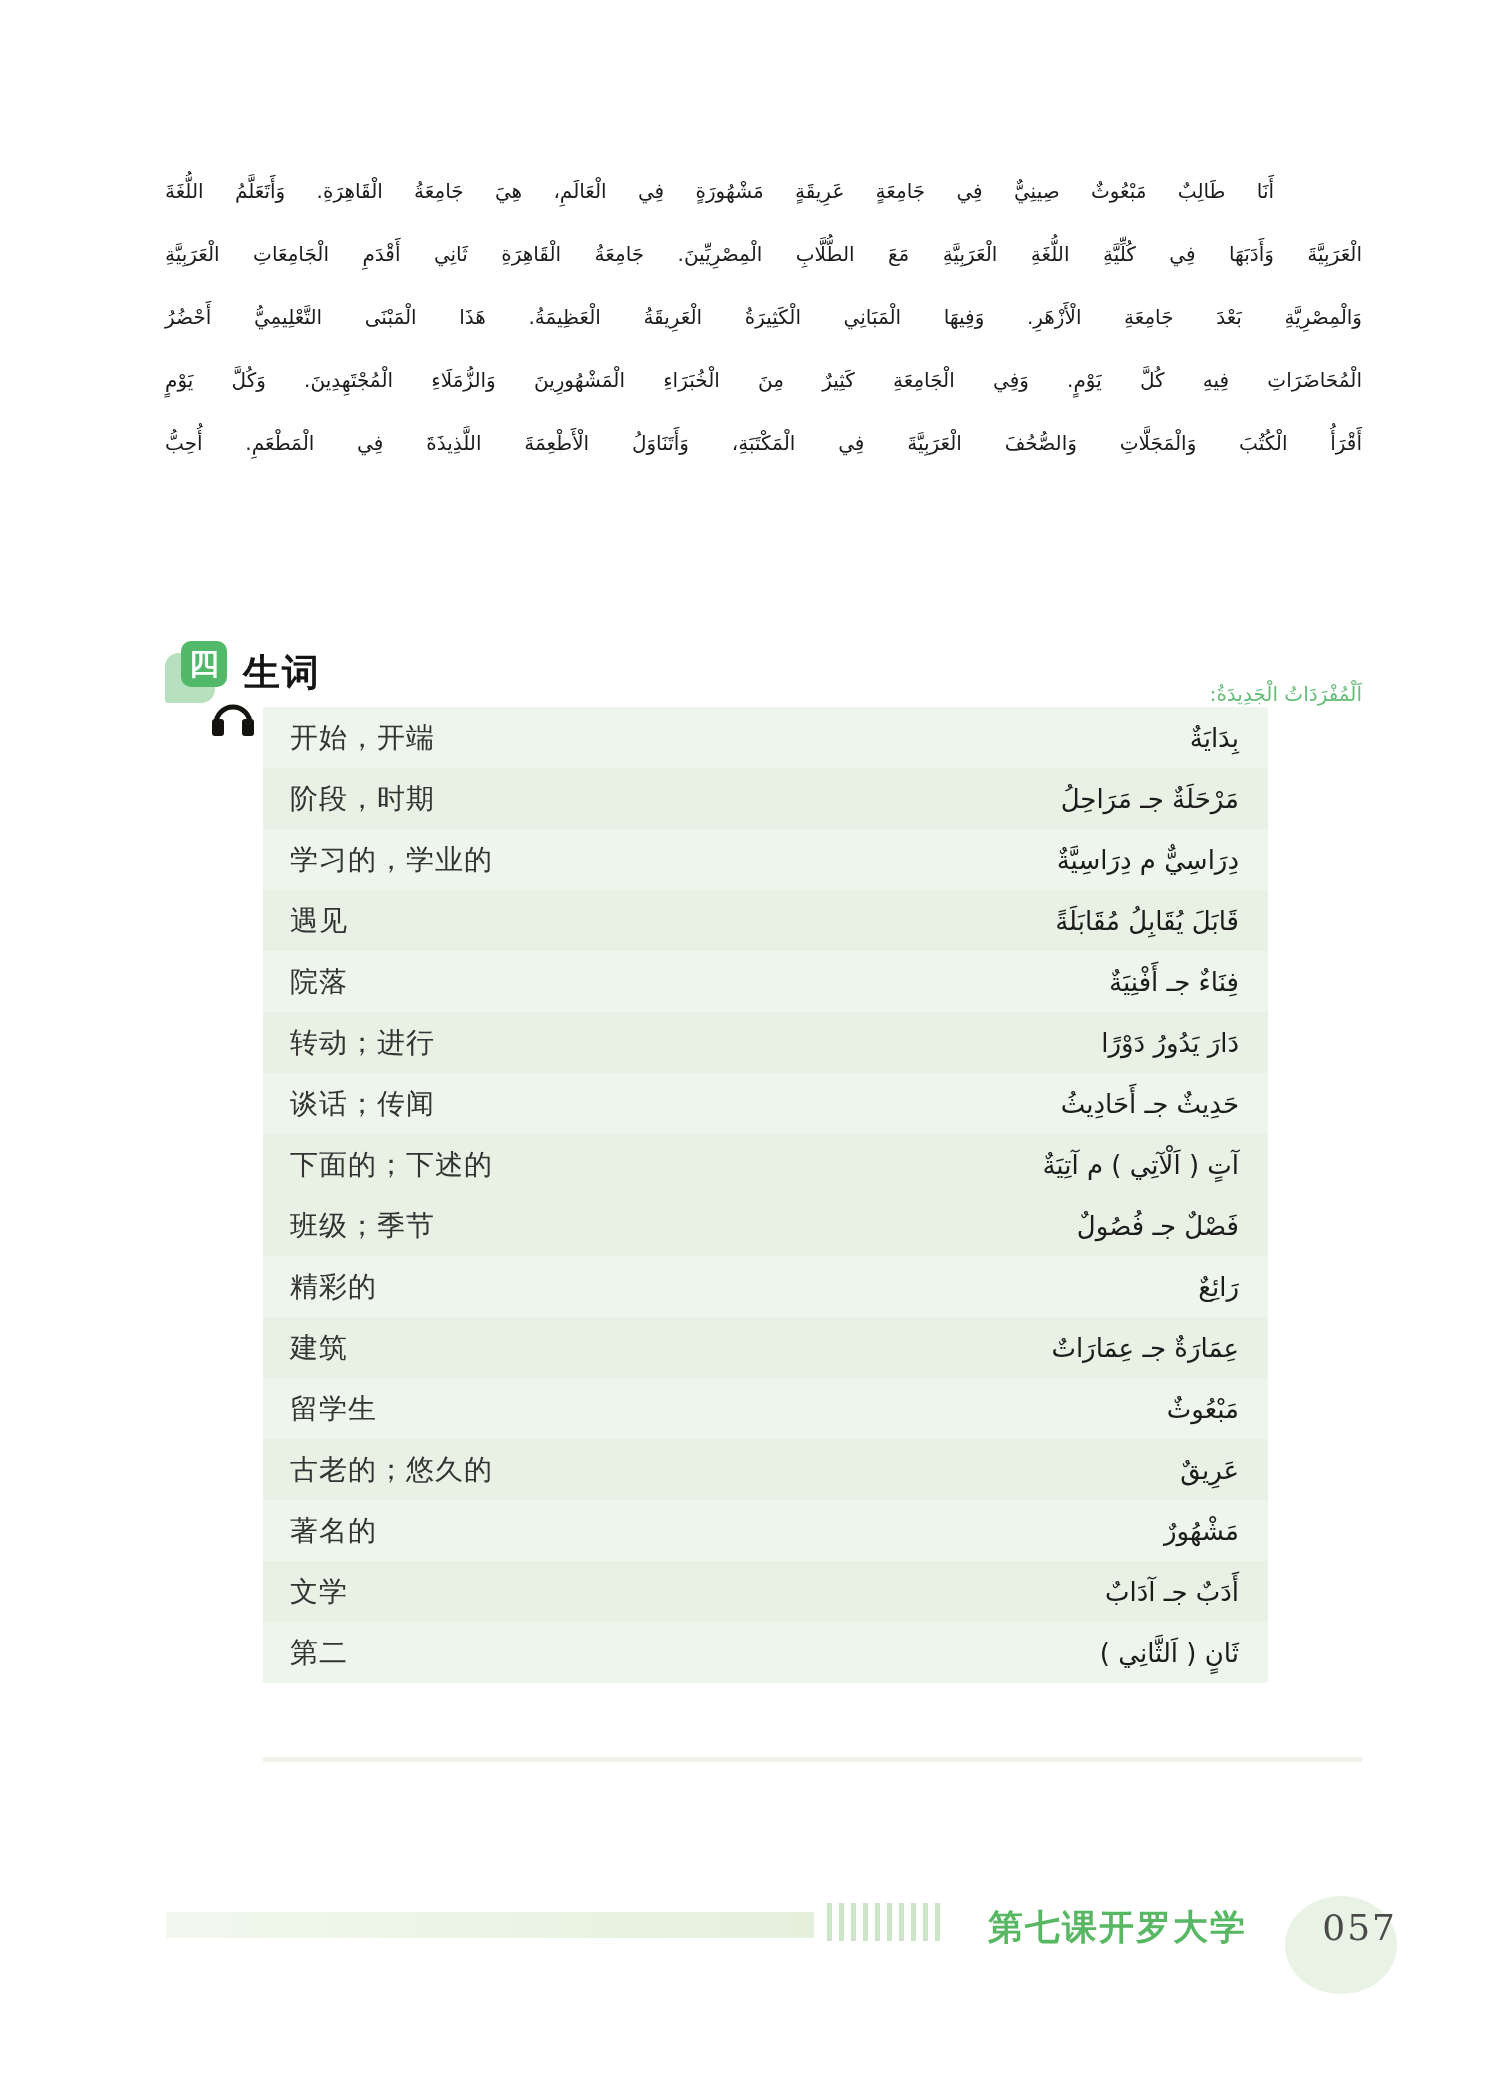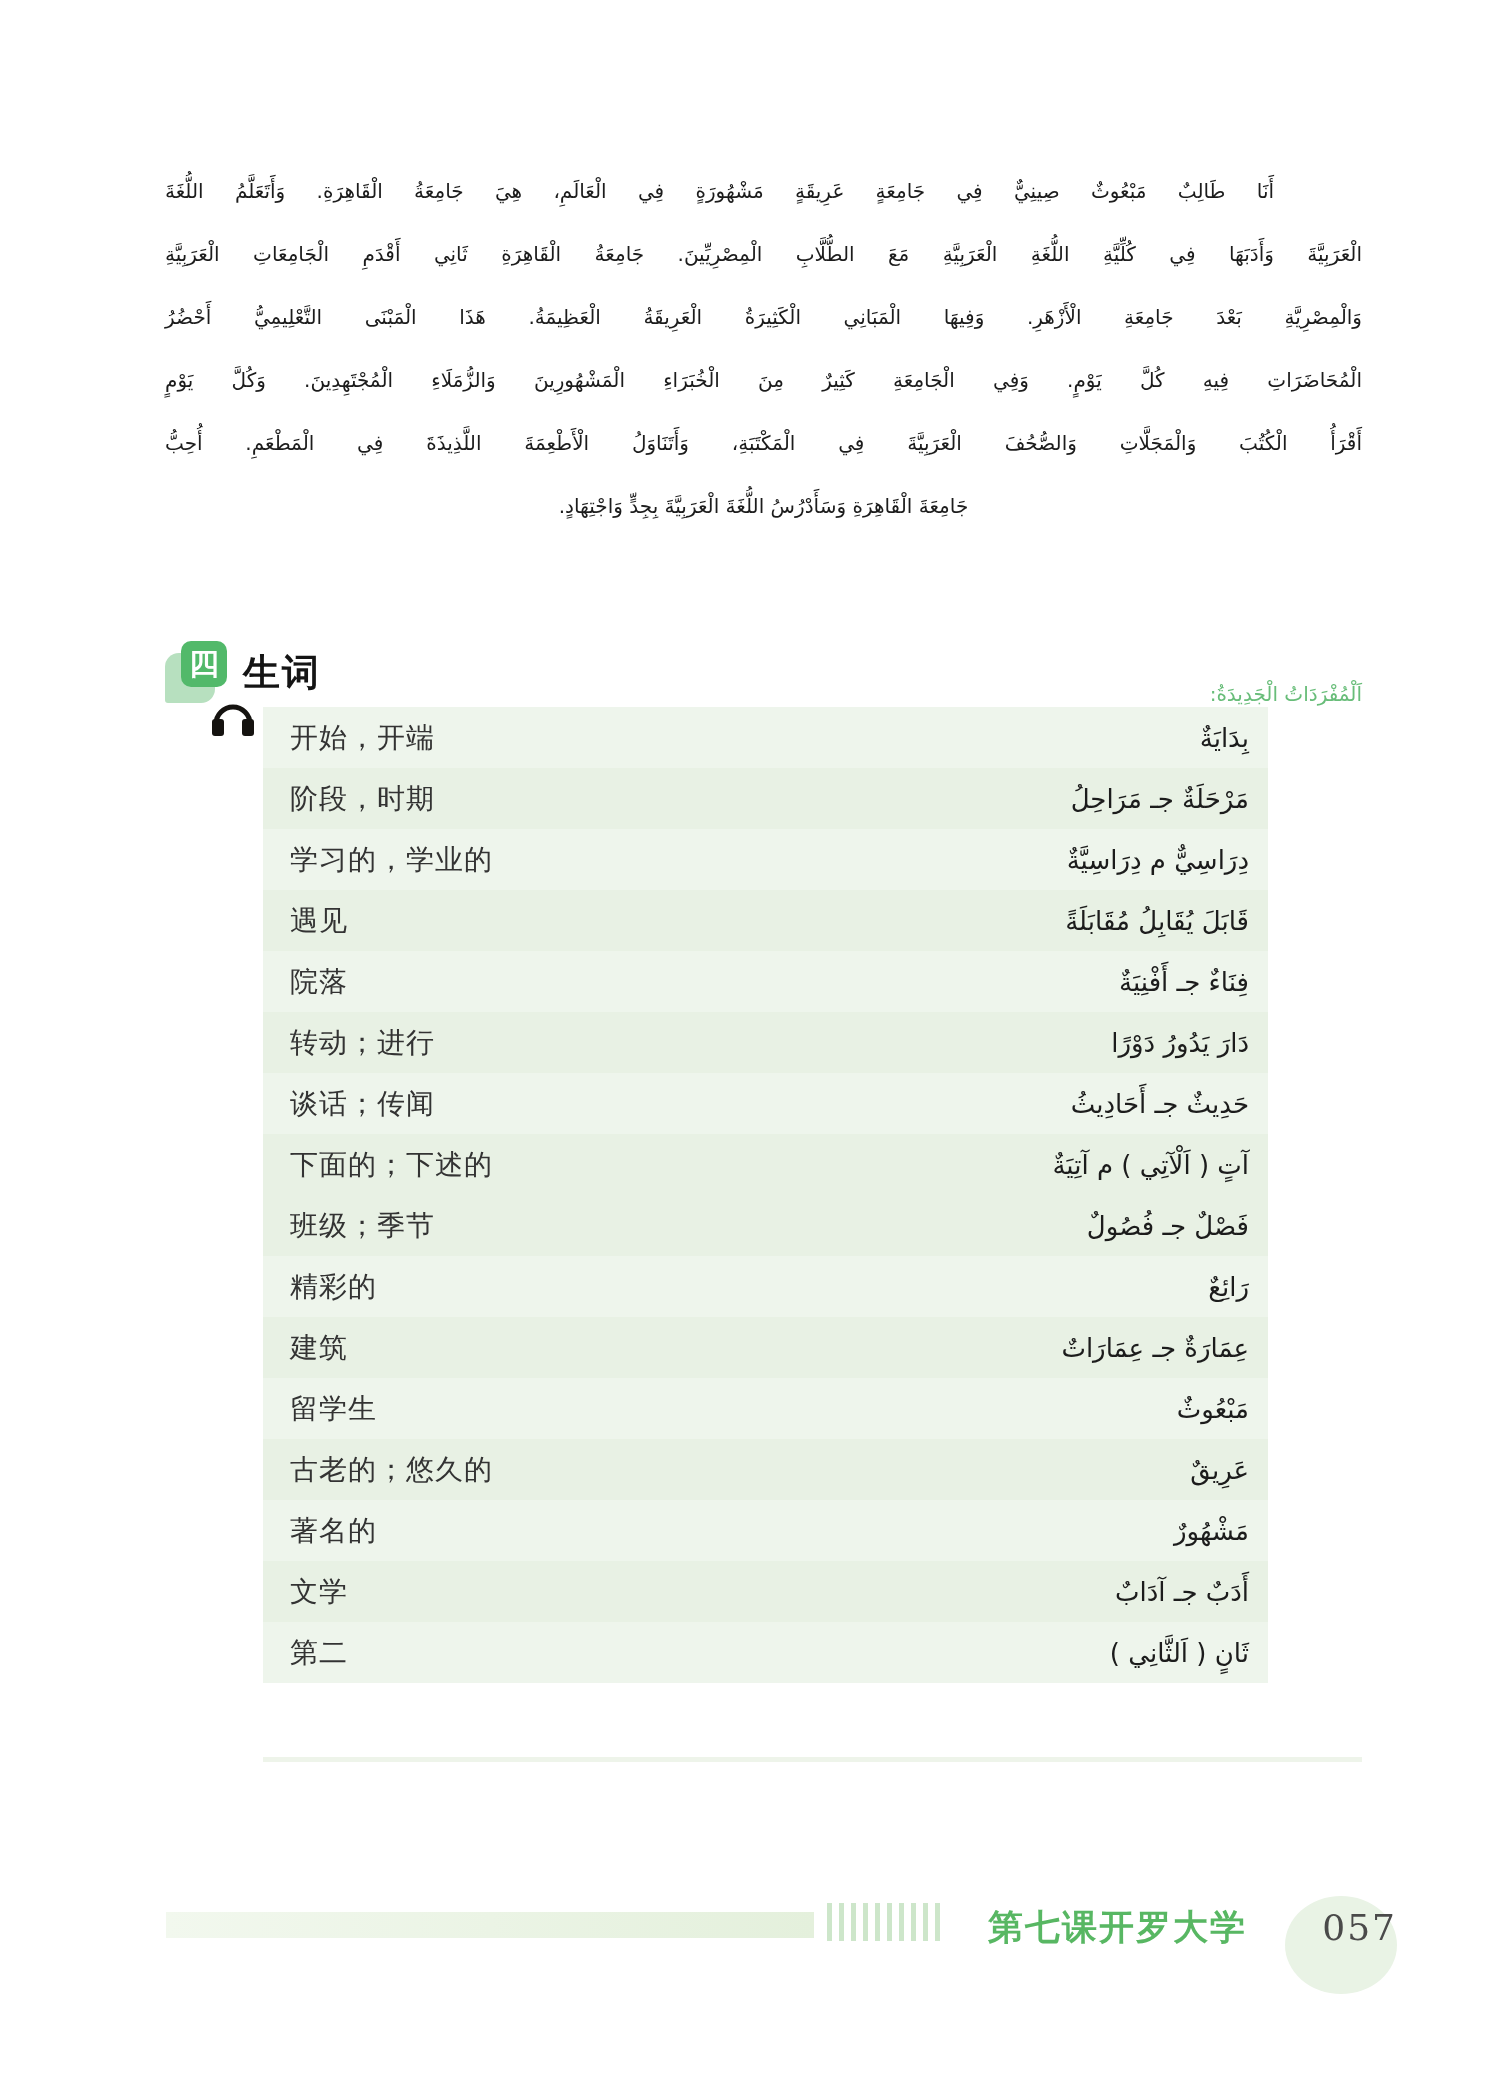--- a/index.html
+++ b/index.html
@@ -60,21 +60,21 @@
     display:flex;justify-content:space-between;align-items:center;
   }
   .vrow.a{background:#eef5ec;}
   .vrow.b{background:#e8f1e4;}
   .v-zh{
     padding-left:27px;
     font-size:28px;color:#333333;
     letter-spacing:1px;
   }
   .v-ar{
-    padding-right:19px;
+    padding-right:29px;
     direction:rtl;
     font-size:26px;color:#1c1c1c;
   }
   .table-bottom-strip{
     position:absolute;left:263px;top:1757px;width:1099px;height:5px;
     background:#eef4ea;
   }
   
   .footer-bar{
     position:absolute;left:166px;top:1912px;width:648px;height:26px;
@@ -107,21 +107,20 @@
 <body>
 
 <div class="page">
 
   <div class="reading">
     <div class="ar-line first">أَنَا طَالِبٌ مَبْعُوثٌ صِينِيٌّ فِي جَامِعَةٍ عَرِيقَةٍ مَشْهُورَةٍ فِي الْعَالَمِ، هِيَ جَامِعَةُ الْقَاهِرَةِ. وَأَتَعَلَّمُ اللُّغَةَ</div>
     <div class="ar-line">الْعَرَبِيَّةَ وَأَدَبَهَا فِي كُلِّيَّةِ اللُّغَةِ الْعَرَبِيَّةِ مَعَ الطُّلَّابِ الْمِصْرِيِّينَ. جَامِعَةُ الْقَاهِرَةِ ثَانِي أَقْدَمِ الْجَامِعَاتِ الْعَرَبِيَّةِ</div>
     <div class="ar-line">وَالْمِصْرِيَّةِ بَعْدَ جَامِعَةِ الْأَزْهَرِ. وَفِيهَا الْمَبَانِي الْكَثِيرَةُ الْعَرِيقَةُ الْعَظِيمَةُ. هَذَا الْمَبْنَى التَّعْلِيمِيُّ أَحْضُرُ</div>
     <div class="ar-line">الْمُحَاضَرَاتِ فِيهِ كُلَّ يَوْمٍ. وَفِي الْجَامِعَةِ كَثِيرٌ مِنَ الْخُبَرَاءِ الْمَشْهُورِينَ وَالزُّمَلَاءِ الْمُجْتَهِدِينَ. وَكُلَّ يَوْمٍ</div>
     <div class="ar-line">أَقْرَأُ الْكُتُبَ وَالْمَجَلَّاتِ وَالصُّحُفَ الْعَرَبِيَّةَ فِي الْمَكْتَبَةِ، وَأَتَنَاوَلُ الْأَطْعِمَةَ اللَّذِيذَةَ فِي الْمَطْعَمِ. أُحِبُّ</div>
-    <div class="ar-line last">جَامِعَةَ الْقَاهِرَةِ وَسَأَدْرُسُ اللُّغَةَ الْعَرَبِيَّةَ بِجِدٍّ وَاجْتِهَادٍ.</div>
   </div>
 
   <div class="section-header">
     <div class="section-left">
       <div class="badge">
         <div class="badge-bubble" style="background:#b7e0bf;"></div>
         <div class="badge-square" style="background:#52b96a;">四</div>
       </div>
       <div class="title-zh">生词</div>
     </div>

